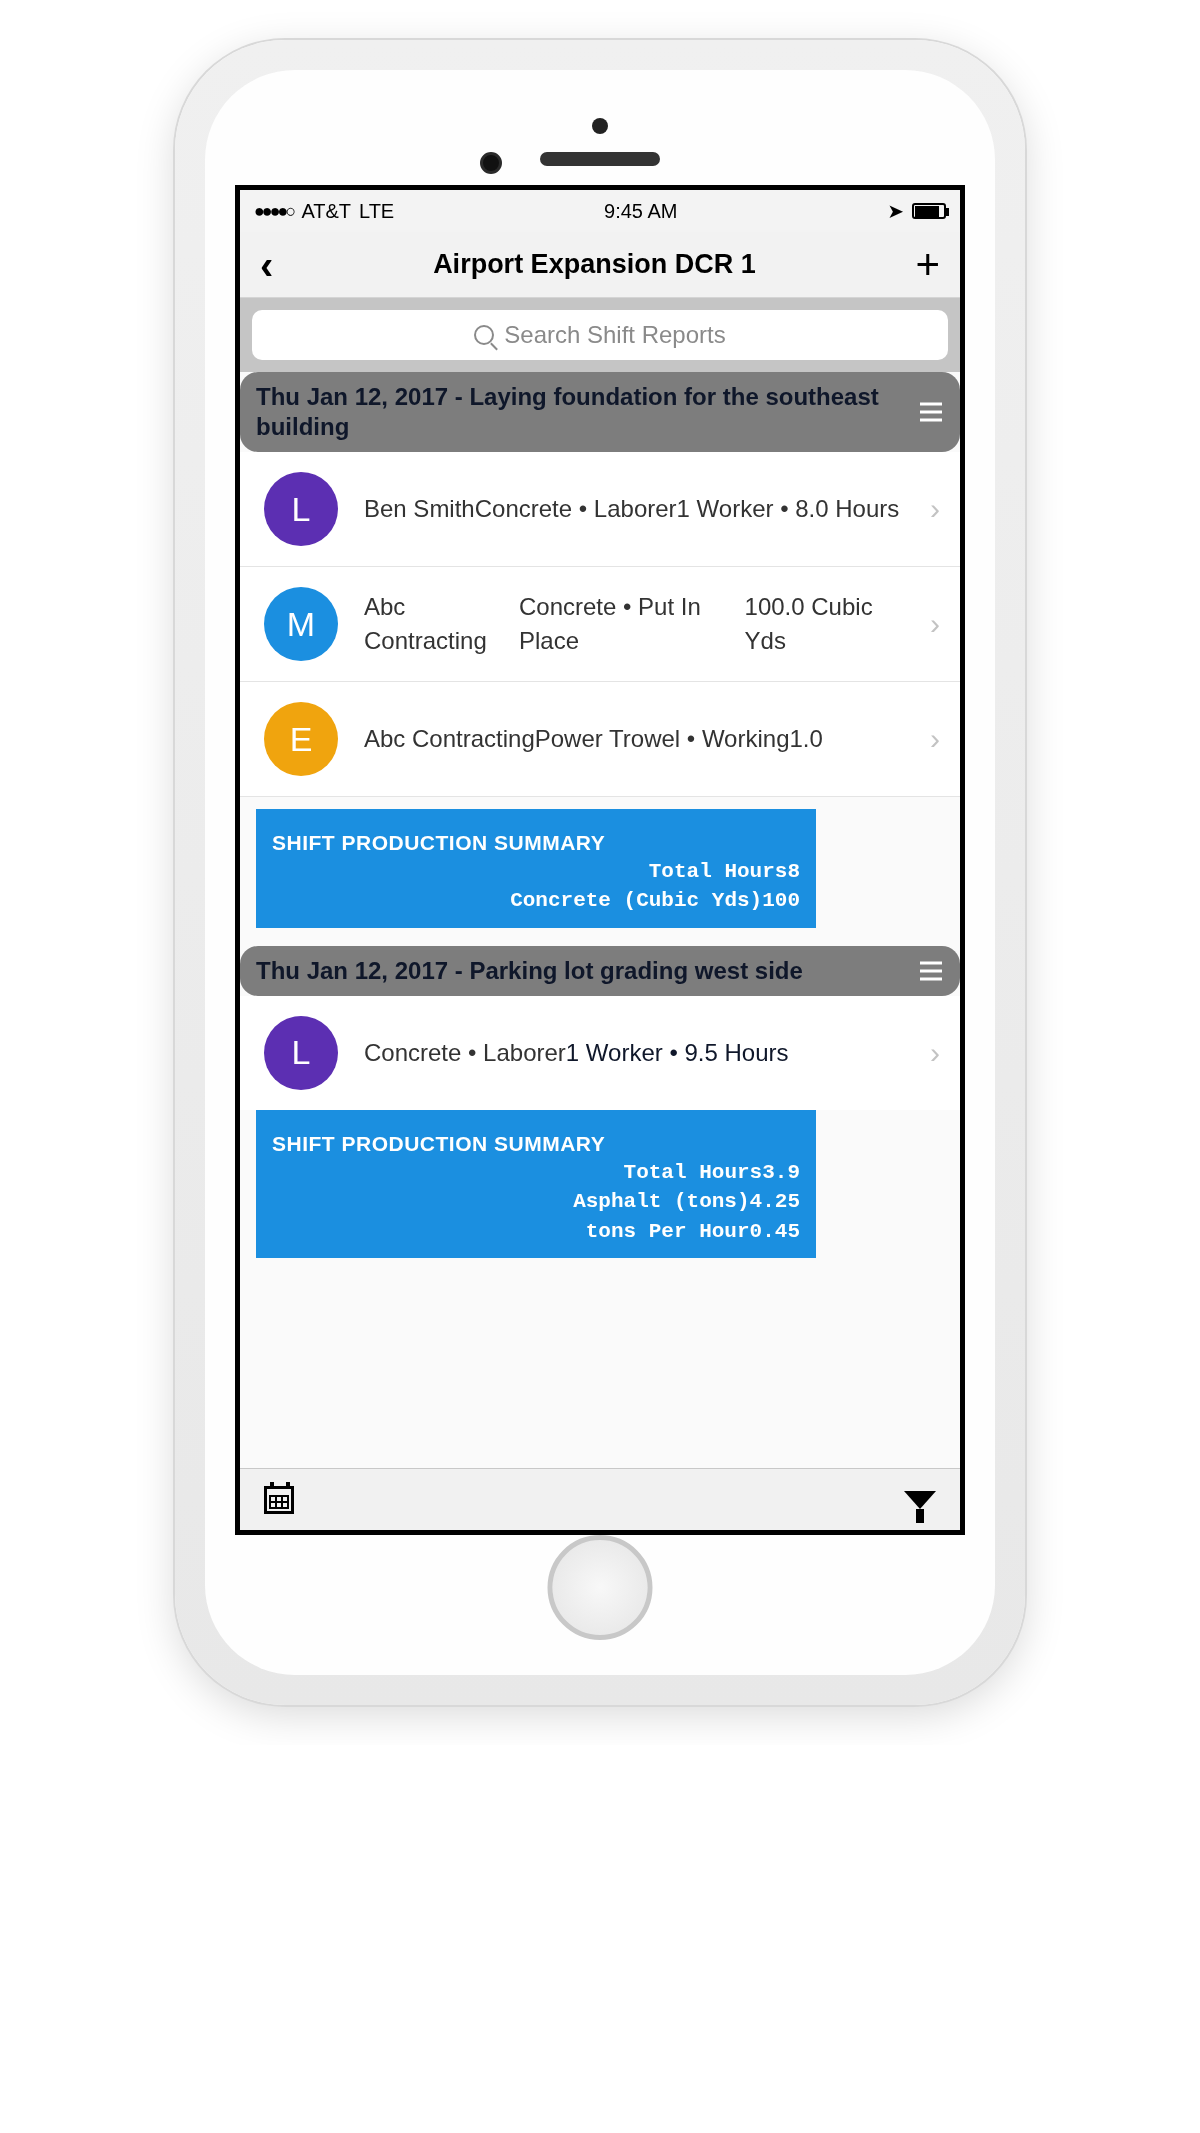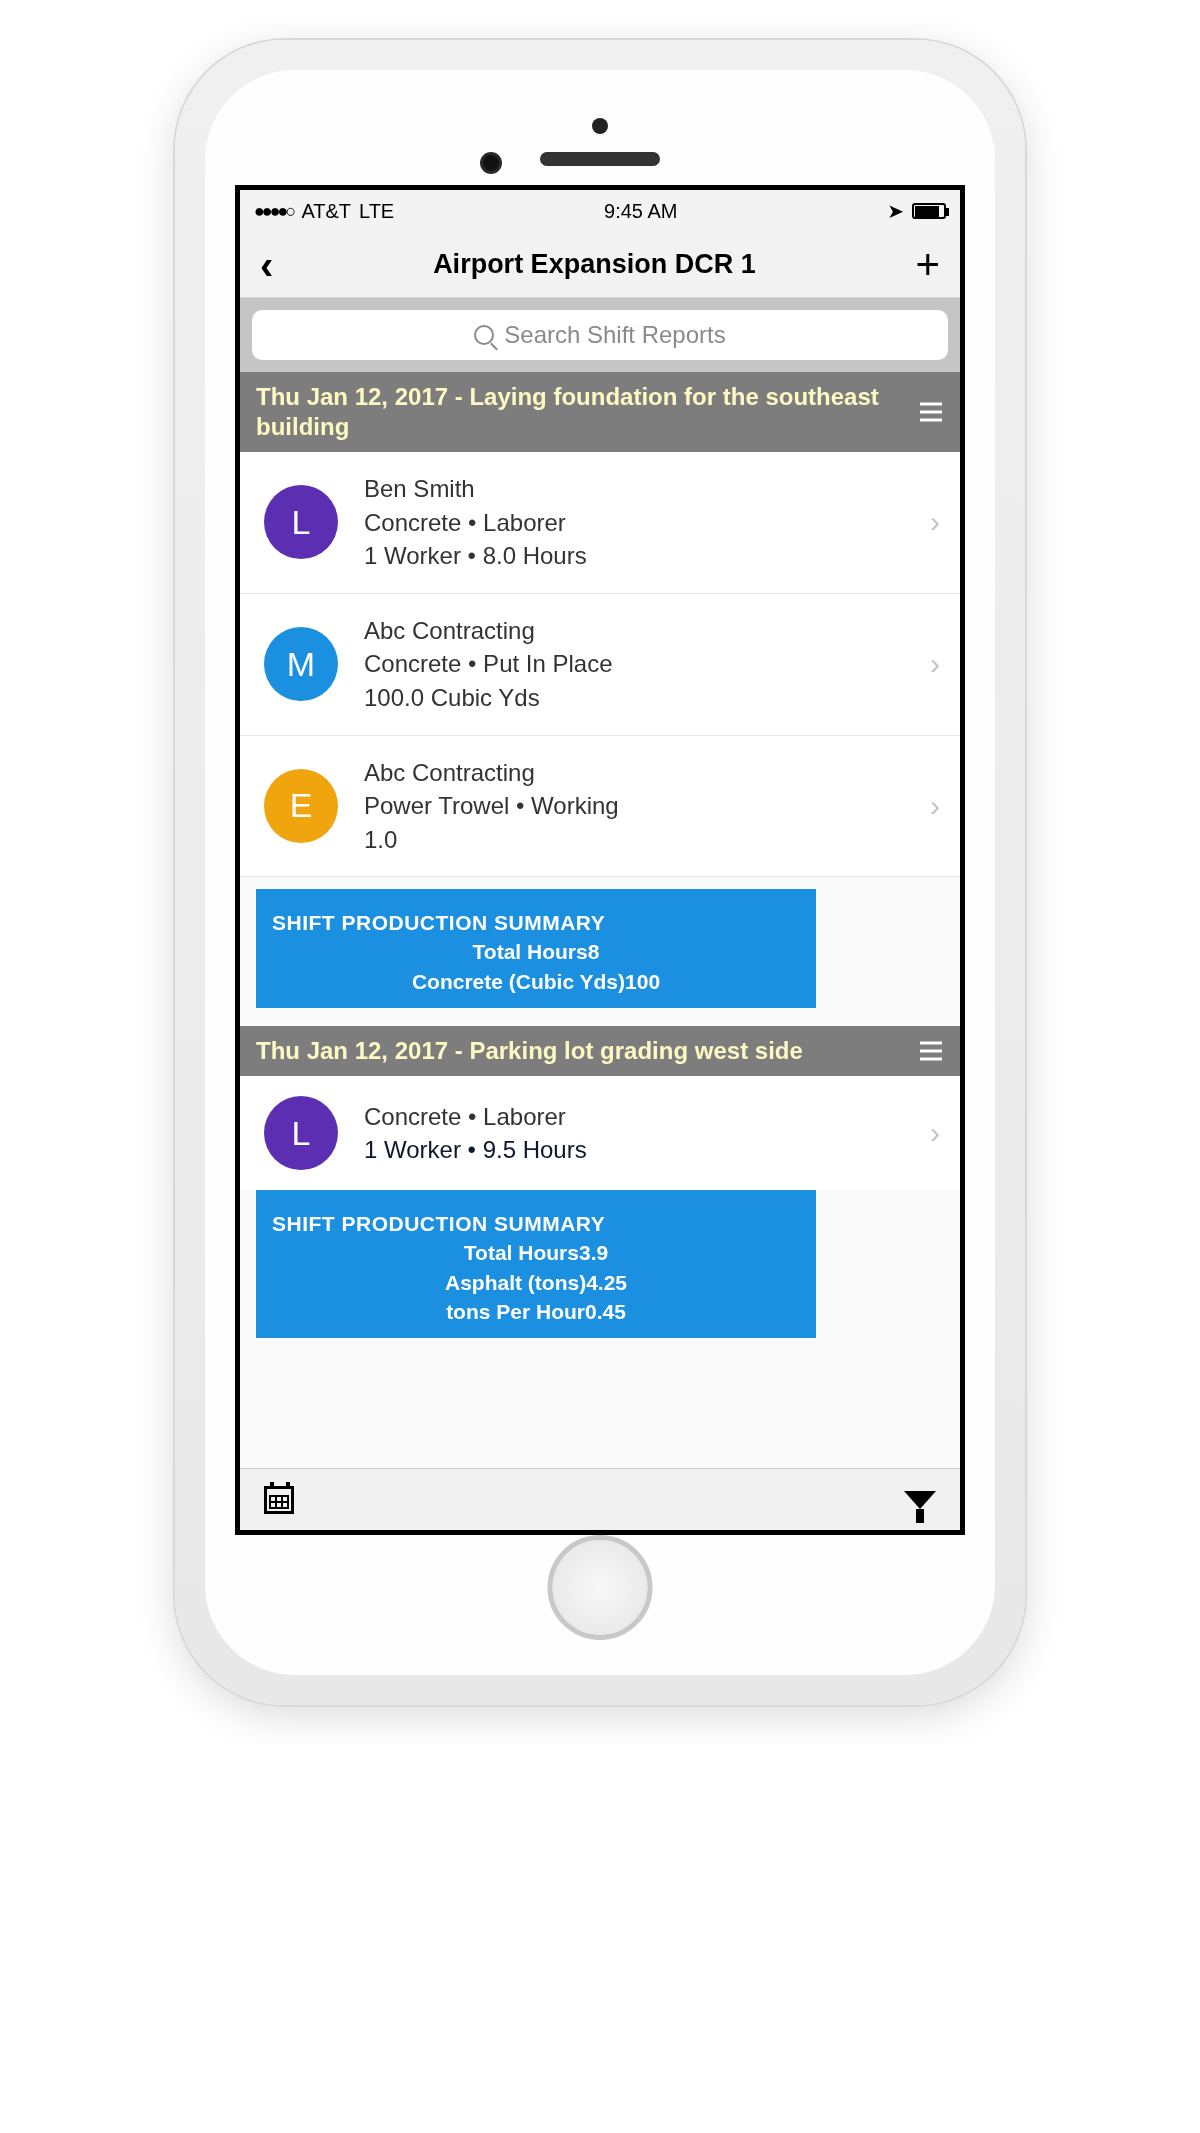--- a/index.html
+++ b/index.html
@@ -73,44 +73,44 @@
   
   .search-wrap{background:#c5c5c5;padding:12px;}
   .search-box{
     background:#fff;border-radius:10px;height:50px;display:flex;
     align-items:center;justify-content:center;gap:10px;color:#8a8a8a;font-size:24px;
   }
   .search-icon{width:20px;height:20px;border:2px solid #8a8a8a;border-radius:50%;position:relative;}
   .search-icon::after{content:"";position:absolute;width:2px;height:9px;background:#8a8a8a;bottom:-8px;right:-3px;transform:rotate(-45deg);}
   
   .section-header{
-    background:#7d7d7d;color:#fef9c3;font-weight:700;font-size:24px;
-    padding:10px 60px 10px 16px;position:relative;line-height:1.25;
+    background:#7d7d7d;color:#0f172a;font-weight:700;font-size:24px;
+    padding:10px 60px 10px 16px;position:relative;line-height:1.25;border-radius:18px;
   }
   .section-menu{position:absolute;right:18px;top:50%;transform:translateY(-50%);display:flex;flex-direction:column;gap:5px;}
   .section-menu span{width:22px;height:3px;background:#fff;}
   
   .row{
     display:flex;align-items:center;padding:20px 20px 20px 24px;gap:26px;
     background:#fff;border-bottom:1px solid #e4e4e4;position:relative;
   }
   .row:last-of-type{border-bottom:1px solid #ccc;}
   .avatar{
     width:74px;height:74px;border-radius:50%;display:flex;align-items:center;
     justify-content:center;color:#fff;font-size:34px;font-weight:400;flex-shrink:0;
   }
-  .row-body{display:flex;flex-direction:column;font-size:24px;color:#333;line-height:1.4;flex:1;}
+  .row-body{display:flex;flex-direction:row;font-size:24px;color:#333;line-height:1.4;flex:1;}
   .chev{color:#c3c3c3;font-size:30px;flex-shrink:0;}
   
   .summary{
     background:#1b8fe0;color:#fff;margin:12px 16px 18px;padding:22px 16px 12px;
     font-size:21px;font-weight:700;width:560px;
   }
   .summary-title{letter-spacing:.5px;margin-bottom:2px;font-size:21px;}
-  .summary-row{display:flex;justify-content:center;line-height:1.4;}
+  .summary-row{display:flex;justify-content:flex-end;line-height:1.4;font-family:Liberation Mono, monospace;}
   
   .toolbar{
     position:absolute;bottom:0;left:0;right:0;height:62px;background:#f1f1f1;
     border-top:1px solid #c8c8c8;display:flex;align-items:center;
     justify-content:space-between;padding:0 24px;
   }
   .cal-icon{width:30px;height:28px;border:3px solid #000;position:relative;}
   .cal-icon::before{content:"";position:absolute;top:-7px;left:3px;width:4px;height:7px;background:#000;box-shadow:16px 0 #000;}
   .cal-icon::after{content:"";position:absolute;top:6px;left:2px;right:2px;bottom:2px;
     background:repeating-linear-gradient(90deg,#000 0 2px,transparent 2px 6px),

